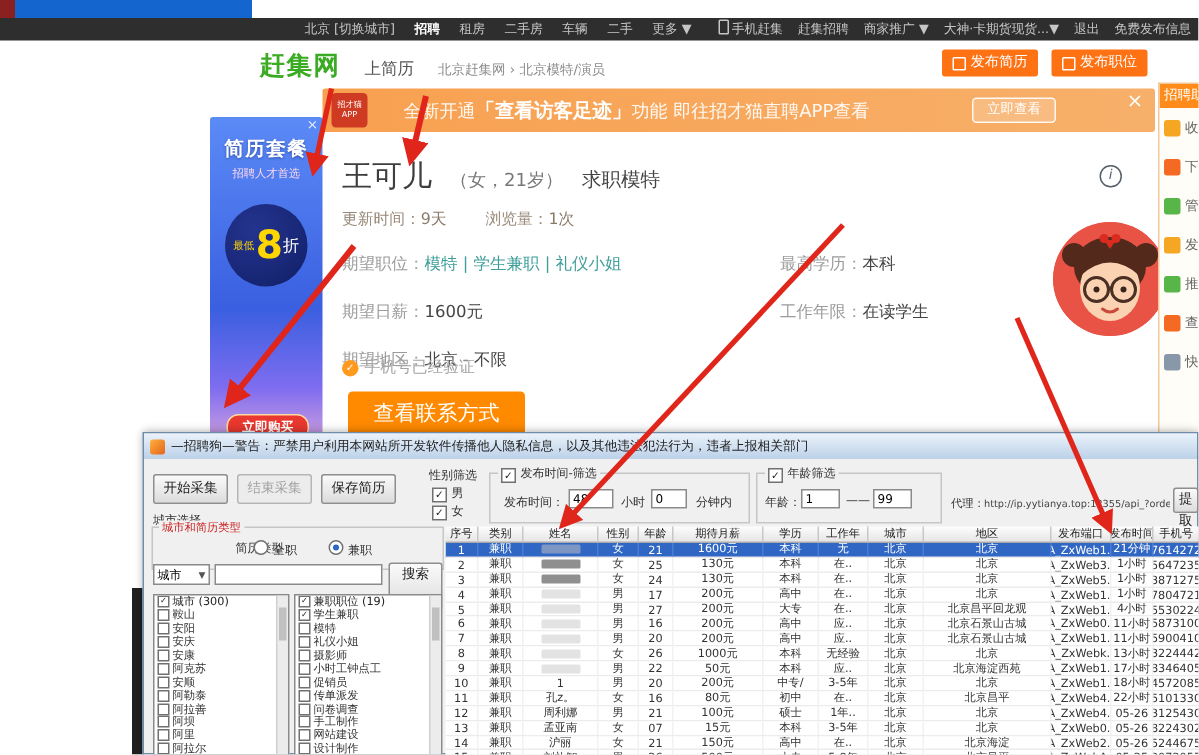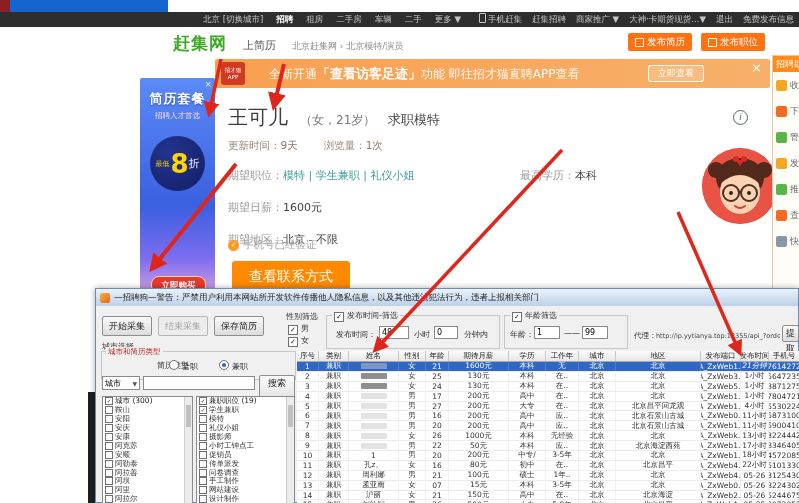--- a/index.html
+++ b/index.html
@@ -201,20 +201,21 @@
   <div class="abs r-update">
     <span class="lab">更新时间：</span><span>9天</span><span class="gap"></span><span class="lab">浏览量：</span><span>1次</span>
   </div>
   <div class="abs" style="left:228px;top:168px;width:300px;" id="fields-left">
       <div class="r-field" style="margin-bottom: 17px;"><span class="lab">期望职位：</span><span class="val link">模特 | 学生兼职 | 礼仪小姐</span></div>
       <div class="r-field" style="margin-bottom: 17px;"><span class="lab">期望日薪：</span><span class="val">1600元</span></div>
       <div class="r-field" style="margin-bottom: 17px;"><span class="lab">期望地区：</span><span class="val">北京 - 不限</span></div>
     </div>
   <div class="abs" style="left:520px;top:168px;width:220px;" id="fields-right">
       <div class="r-field" style="margin-bottom: 17px;"><span class="lab">最高学历：</span><span class="val">本科</span></div>
+      <div class="r-field" style="margin-bottom: 17px;"><span class="lab">工作年限：</span><span class="val">在读学生</span></div>
     </div>
   <div class="abs r-verified">
     <span class="v-dot">✓</span>
     <span>手机号已经验证</span>
   </div>
   <div id="btn-contact" class="abs">查看联系方式</div>
   <div class="abs info-i">i</div>
 
   <div id="avatar" class="abs">
     <svg width="76" height="76" viewBox="0 0 76 76">
@@ -381,21 +382,21 @@
             <div class="blurblock blur-mid"></div>
           </div>
           <div class="tc" style="width: 27px;">女</div>
           <div class="tc" style="width: 23px;">21</div>
           <div class="tc" style="width: 60px;">1600元</div>
           <div class="tc" style="width: 37px;">本科</div>
           <div class="tc" style="width: 33px;">无</div>
           <div class="tc" style="width: 37px;">北京</div>
           <div class="tc" style="width: 85px;">北京</div>
           <div class="tc" style="width: 40px;">A_ZxWeb1..</div>
-          <div class="tc" style="width: 28px; font-style: italic;">21分钟</div>
+          <div class="tc" style="width: 28px;">21分钟</div>
           <div class="tc" style="width: 31px;">176142726</div>
         </div>
         <div class="trow">
           <div class="tc" style="width: 22px;">2</div>
           <div class="tc" style="width: 30px;">兼职</div>
           <div class="tc" style="width: 50px;">
             <div class="blurblock blur-dark"></div>
           </div>
           <div class="tc" style="width: 27px;">女</div>
           <div class="tc" style="width: 23px;">25</div>

